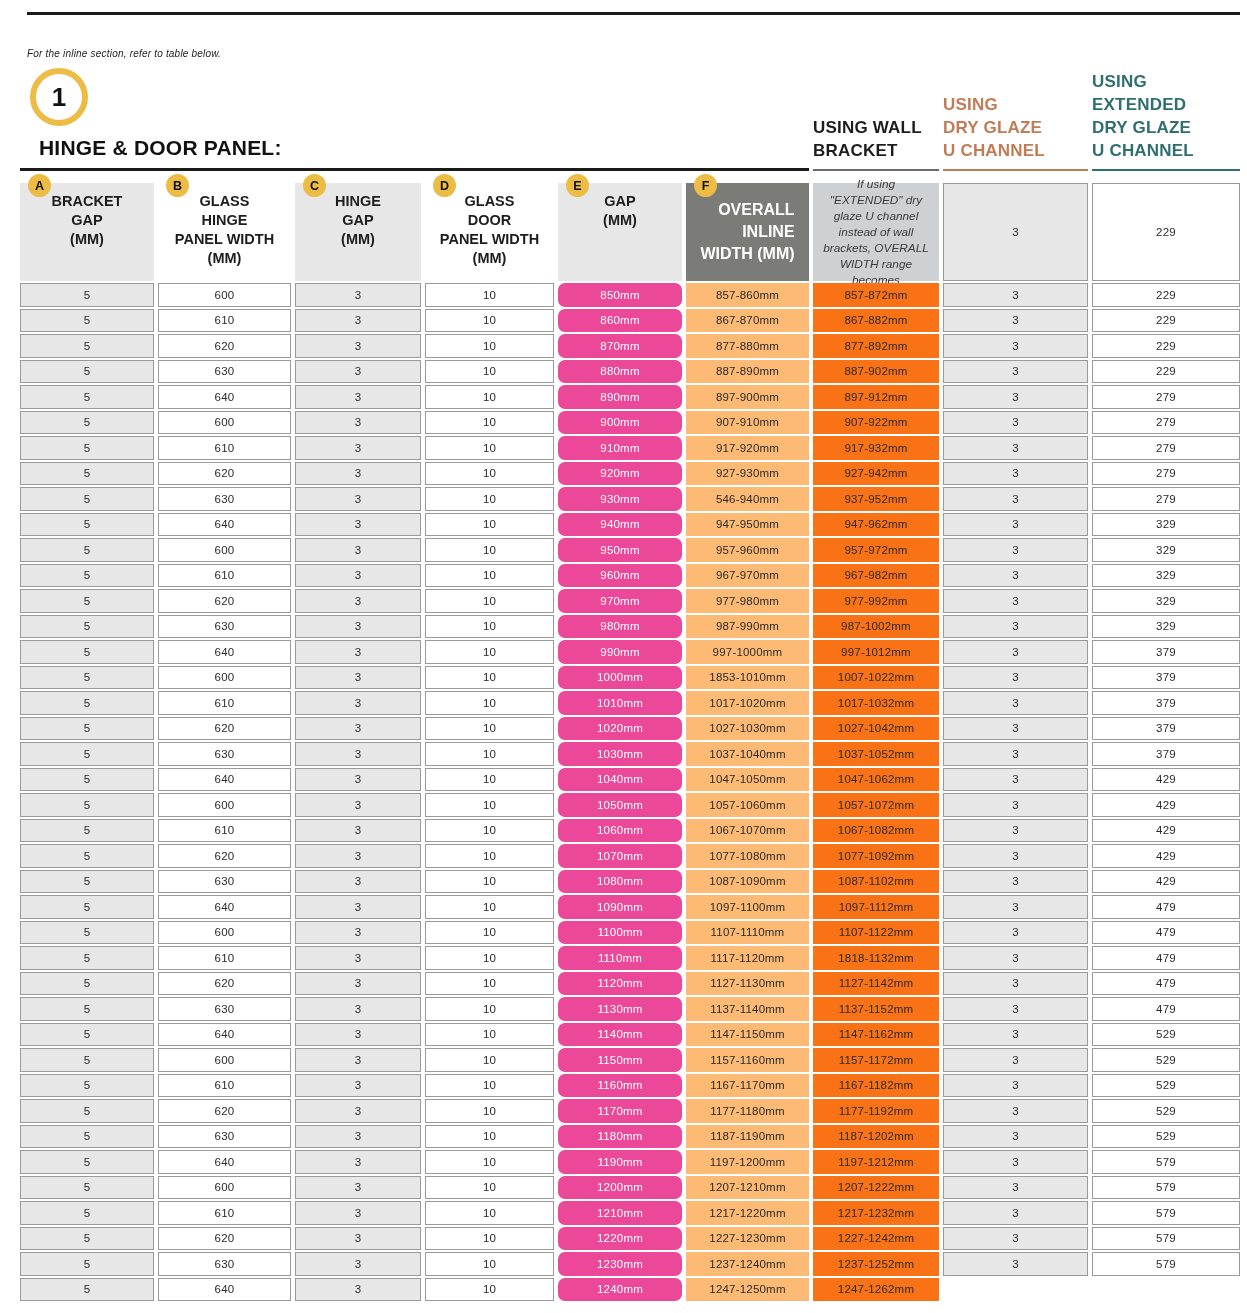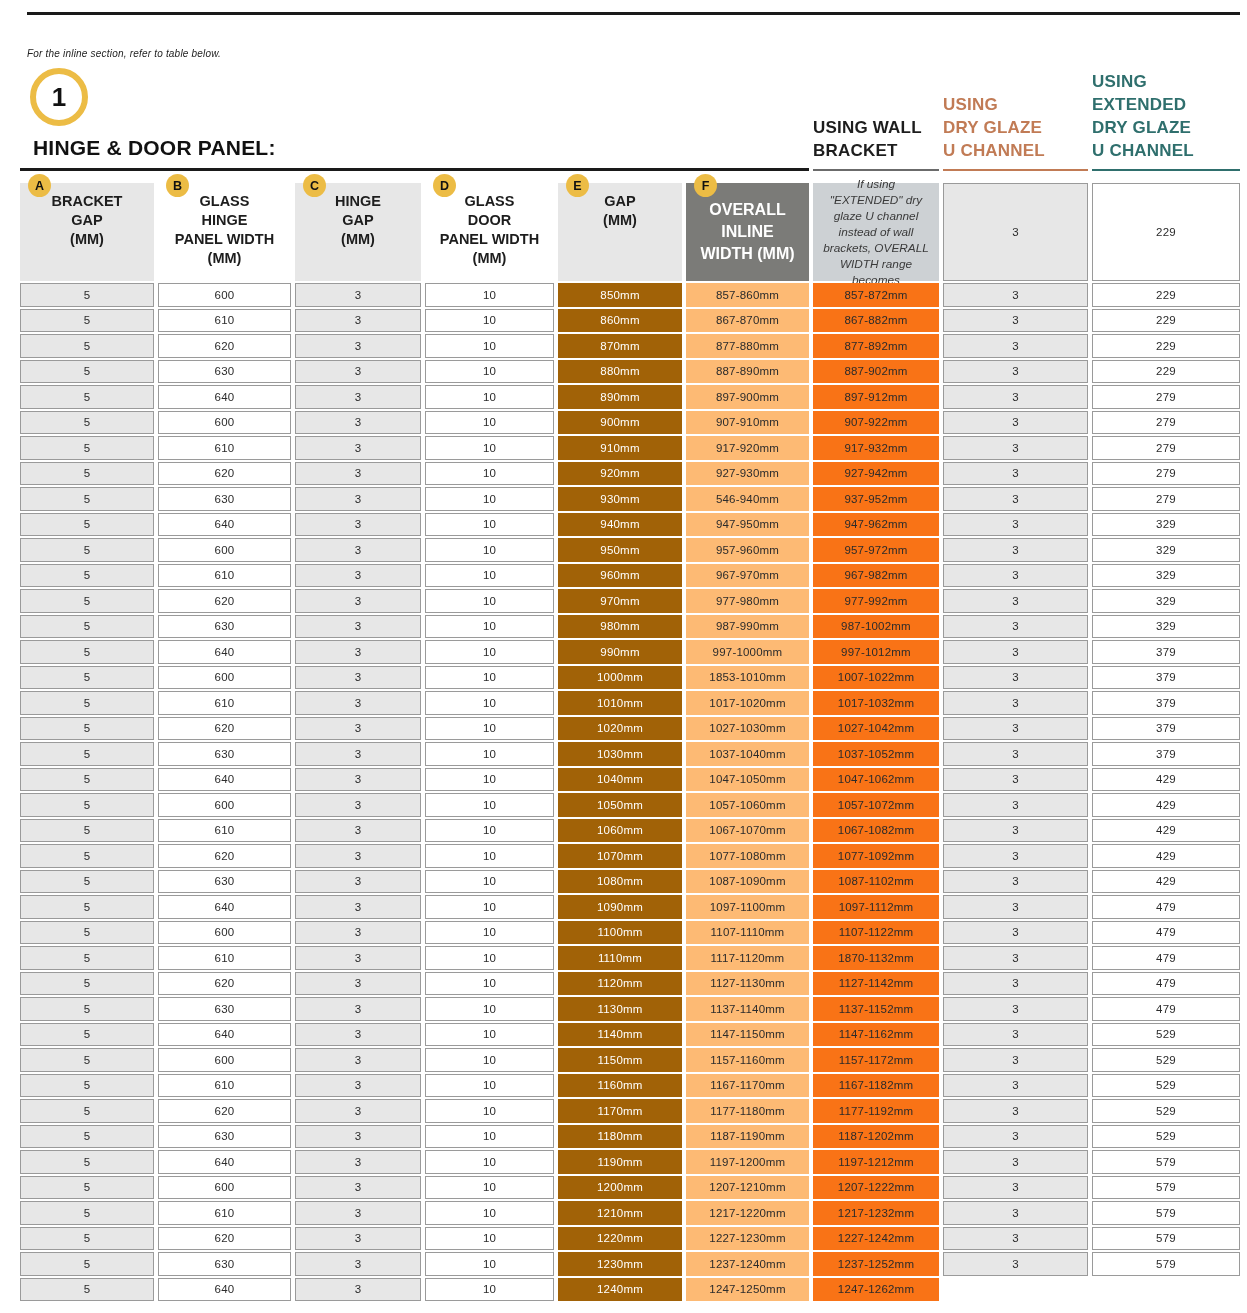--- a/index.html
+++ b/index.html
@@ -20,21 +20,21 @@
     margin-top:12px;
   }
 
   .step-circle {
     left:30px; top:68px; width:58px; height:58px; border-radius:50%;
     border:6px solid #ecbc45; display:flex; align-items:center; justify-content:center;
   }
   .step-circle span { font-size:26px; font-weight:bold; color:#111; }
 
   .section-title {
-    left:33px; top:136px; font-size:21px; font-weight:bold; color:#111;
+    left:39px; top:136px; font-size:21px; font-weight:bold; color:#111;
     letter-spacing:0.2px;
   }
 
   .gh { white-space:pre-line; font-weight:bold; font-size:17px; line-height:23px; letter-spacing:0.2px; }
   .gh-wb { left:813px; top:116px; color:#1d1d1d; }
   .gh-dg { left:943px; top:93px;  color:#c17b55; }
   .gh-ex { left:1092px; top:70px; color:#2f6f6d; }
 
   .rule { top:169px; height:2px; }
   .rule-left { left:20px;  width:789px; background:#1a1a1a; height:3px; top:168px; }
@@ -53,36 +53,36 @@
 
   .hcell {
     font-weight:bold; font-size:14.5px; line-height:19px; text-align:center;
     white-space:pre-line; padding-top:9px;
   }
   .shadebg { background:#e7e7e7; }
   .whitebg { background:#ffffff; }
 
   .hov {
     background:#7b7b78; color:#ffffff; font-weight:bold; font-size:16px; line-height:22px;
-    display:flex; align-items:center; justify-content:center; text-align:center; white-space:pre-line;
+    display:flex; align-items:center; justify-content:center; text-align:right; white-space:pre-line;
   }
   .note {
     font-style:italic; font-size:11.8px; line-height:16px; color:#3a3a3a;
     display:flex; align-items:center; justify-content:center; text-align:center;
     padding:0 9px;
   }
   .note-dry { background:#f2e8dc; }
   .note-ext { background:#cdd1d4; }
 
   .cell {
     display:flex; align-items:center; justify-content:center;
     font-size:11.5px; color:#2b2b2b; letter-spacing:0.2px;
   }
   .bordered { border:1px solid #9a9a9a; }
-  .overall { background:#a16207; color:#ffffff; }
+  .overall { background:#ec4899; color:#ffffff;border-radius:7px; }
   .dry { background:#fdba74; }
   .ext { background:#f97316; }
 
   .badge {
     width:23px; height:23px; border-radius:50%; background:#ecbc45;
     display:flex; align-items:center; justify-content:center;
     font-size:12.5px; font-weight:bold; color:#111; top:174px;
   }
   .badge-a { left:28px; }  .badge-b { left:166px; } .badge-c { left:303px; }
   .badge-d { left:433px; } .badge-e { left:566px; } .badge-f { left:694px; }
@@ -372,21 +372,21 @@
     <div class="cell dry">1107-1110mm</div>
     <div class="cell ext">1107-1122mm</div>
     <div class="cell bordered shadebg">3</div>
     <div class="cell bordered whitebg">479</div>
     <div class="cell bordered shadebg">5</div>
     <div class="cell bordered whitebg">610</div>
     <div class="cell bordered shadebg">3</div>
     <div class="cell bordered whitebg">10</div>
     <div class="cell overall">1110mm</div>
     <div class="cell dry">1117-1120mm</div>
-    <div class="cell ext">1870-1132mm</div>
+    <div class="cell ext">1818-1132mm</div>
     <div class="cell bordered shadebg">3</div>
     <div class="cell bordered whitebg">479</div>
     <div class="cell bordered shadebg">5</div>
     <div class="cell bordered whitebg">620</div>
     <div class="cell bordered shadebg">3</div>
     <div class="cell bordered whitebg">10</div>
     <div class="cell overall">1120mm</div>
     <div class="cell dry">1127-1130mm</div>
     <div class="cell ext">1127-1142mm</div>
     <div class="cell bordered shadebg">3</div>

